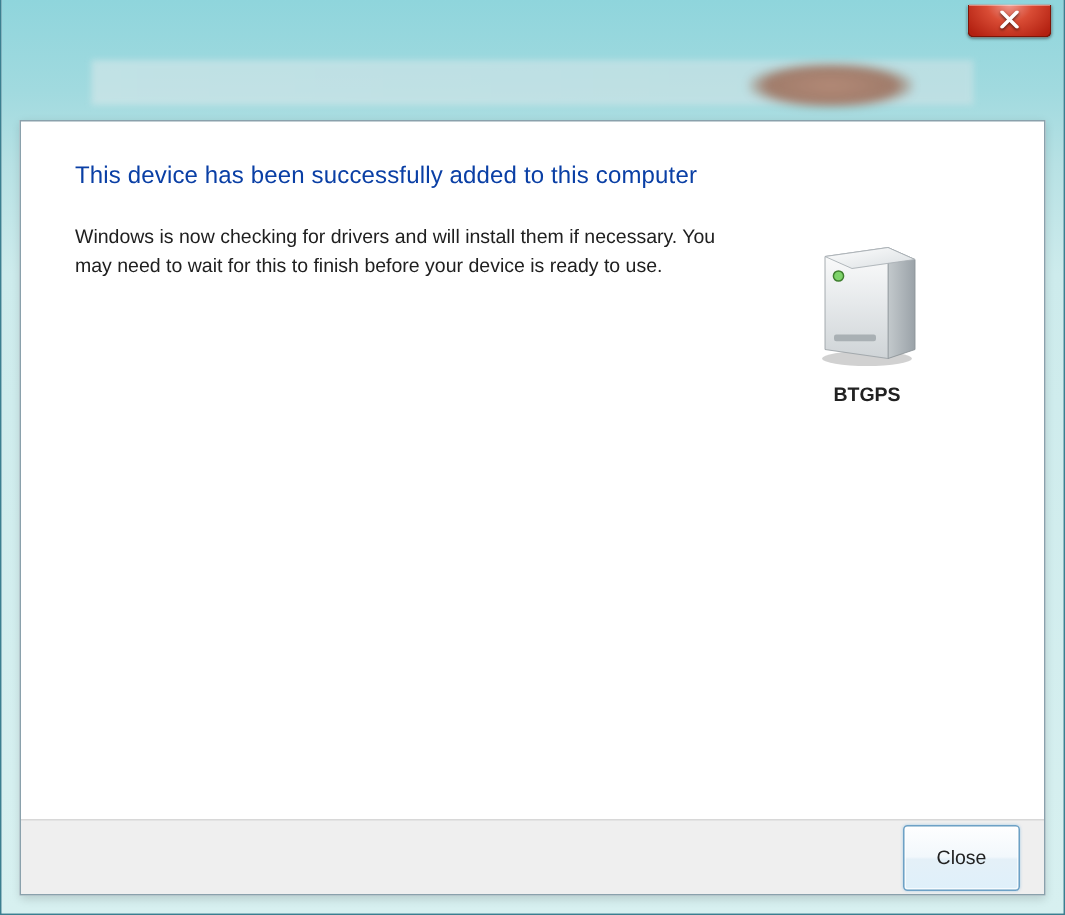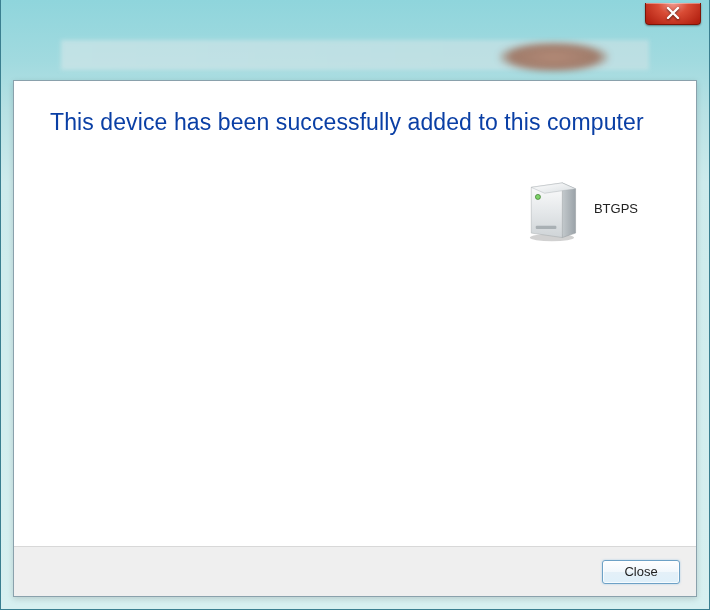--- a/index.html
+++ b/index.html
@@ -79,49 +79,50 @@
     display: flex;
     flex-direction: column;
   }
   .content-inner {
     flex: 1;
     padding: 28px 36px 10px 36px;
     position: relative;
   }
   .heading {
     color: #0a3fa5;
-    font-size: 23px;
+    font-size: 16px;
     font-weight: 400;
     margin: 0 0 22px 0;
     letter-spacing: 0.1px;
   }
   .body-row {
     display: flex;
     gap: 28px;
     align-items: flex-start;
   }
   .body-text { flex: 1; max-width: 440px; line-height: 1.45; color: #202020;}
   .body-text p { margin: 0 0 18px 0; }
   .link { color: #0a3fa5; text-decoration: underline; cursor: pointer; }
   .device-col {
     width: 120px;
     padding-top: 2px;
-    display:flex; flex-direction:row; align-items:center;
+    display:flex; flex-direction:column; align-items:center;
     gap: 8px;
+    font-weight: bold;
   }
   .device-label { font-size: 13px; color: #222; }
   .footer {
     height: 50px;
     background: #efefef;
     border-top: 1px solid #d8d8d8;
     display: flex; align-items: center; justify-content: flex-end;
     padding: 0 16px;
   }
   .btn {
-    min-width: 78px; height: 24px;
+    min-width: 78px; height: 44px;
     border: 1px solid #6da1c6;
     border-radius: 3px;
     background: linear-gradient(#fefeff 0%, #f2f8fc 48%, #e4f0f8 52%, #dff0fa 100%);
     box-shadow: inset 0 0 0 1px rgba(255,255,255,0.7), 0 0 2px rgba(91,170,221,0.5);
     font: inherit;
     cursor: pointer;
     color: #222;
   }
 </style>
 </head>
@@ -141,20 +142,21 @@
   <div class="tb-smudge"></div>
 
 
   <div class="content">
     <div class="content-inner">
 
       <h1 class="heading">This device has been successfully added to this computer</h1>
 
       <div class="body-row">
         <div class="body-text">
+          <p>Windows is now checking for drivers and will install them if necessary. You may need to wait for this to finish before your device is ready to use.</p>
         </div>
 
         <div class="device-col">
           <svg width="92" height="96" viewBox="0 0 92 96">
             <defs>
               <linearGradient id="bodyG" x1="0" y1="0" x2="0" y2="1">
                 <stop offset="0" stop-color="#fdfdfd"></stop>
                 <stop offset="0.5" stop-color="#e6e9eb"></stop>
                 <stop offset="1" stop-color="#cfd4d7"></stop>
               </linearGradient>

